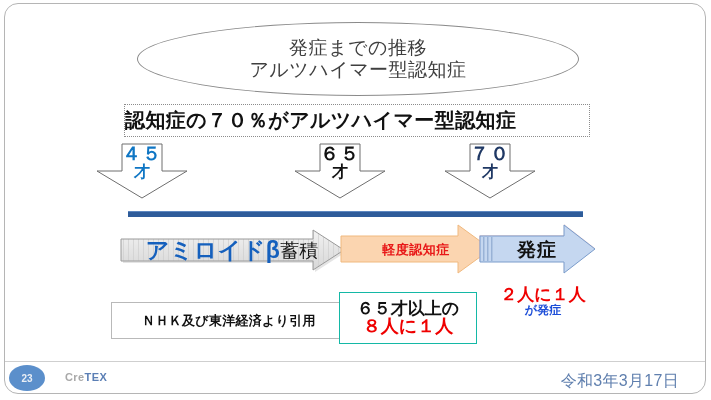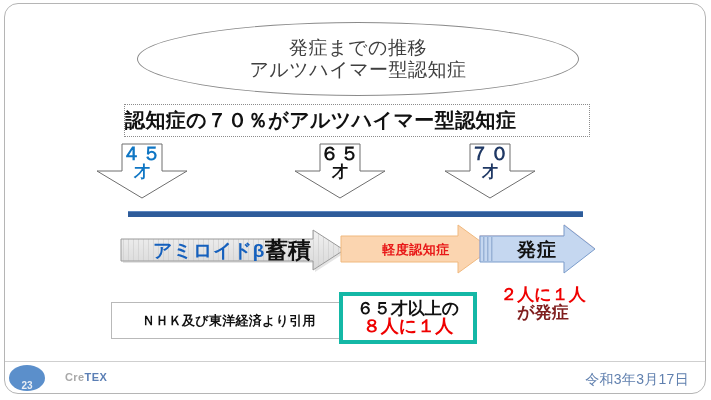--- a/index.html
+++ b/index.html
@@ -150,22 +150,22 @@
     justify-content: center;
     pointer-events: none;
     white-space: nowrap;
   }
   .stage-text span { line-height: 1; }
 
   #stage-amyloid { left: 118px; top: 228px; width: 228px; height: 44px; }
   #stage-mci     { left: 340px; top: 224px; width: 152px; height: 50px; }
   #stage-onset   { left: 478px; top: 224px; width: 118px; height: 50px; }
 
-  .amyloid-blue { font-size: 19px; font-weight: bold; color: #1560bd; letter-spacing: 0.5px; }
-  .amyloid-blk  { font-size: 23px; font-weight: bold; color: #111111; }
+  .amyloid-blue { font-size: 23px; font-weight: bold; color: #1560bd; letter-spacing: 0.5px; }
+  .amyloid-blk  { font-size: 19px; font-weight: normal; color: #111111; }
   .mci-text     { font-size: 13px; font-weight: bold; color: #e81818; letter-spacing: 0.5px; }
   .onset-text   { font-size: 19px; font-weight: bold; color: #111111; letter-spacing: 1px; }
 
   
   .note-source {
     position: absolute;
     left: 111px;
     top: 302px;
     width: 236px;
     height: 37px;
@@ -184,21 +184,21 @@
     letter-spacing: 0.3px;
     white-space: nowrap;
   }
 
   .stat-box {
     position: absolute;
     left: 339px;
     top: 292px;
     width: 138px;
     height: 52px;
-    border: 4px solid #14b8a6;
+    border: 1px solid #14b8a6;
     box-sizing: border-box;
     background: #ffffff;
     display: flex;
     flex-direction: column;
     align-items: center;
     justify-content: center;
     line-height: 1.05;
   }
   .stat-l1 { font-size: 17px; font-weight: bold; color: #111111; white-space: nowrap; }
   .stat-l2 { font-size: 18px; font-weight: bold; color: #ef0000; white-space: nowrap; }
@@ -206,63 +206,63 @@
   .stat-free {
     position: absolute;
     left: 482px;
     top: 286px;
     width: 122px;
     text-align: center;
     line-height: 1.08;
   }
   .free-l1 { display:block; font-size: 15px; font-weight: bold; color: #111111; white-space: nowrap; }
   .free-l2 { display:block; font-size: 17px; font-weight: bold; color: #ef0000; white-space: nowrap; }
-  .free-l3 { display:block; font-size: 17px; font-weight: bold; color: #7f1d1d; white-space: nowrap; }
+  .free-l3 { display:block; font-size: 12px; font-weight: bold; color: #1d4ed8; white-space: nowrap; }
 
   
   .footer-rule {
     position: absolute;
     left: 5px;
     top: 361px;
     width: 700px;
     height: 1px;
     background: #cfcfcf;
   }
   .page-badge {
     position: absolute;
     left: 9px;
     top: 365px;
     width: 36px;
     height: 26px;
     border-radius: 50%;
     background: #5b8fcb;
     display: flex;
-    align-items: flex-end;
+    align-items: center;
     justify-content: center;
   }
   .page-badge-num {
     font-size: 10px;
     color: #e9eef5;
     font-weight: 600;
   }
   .brand {
     position: absolute;
     left: 65px;
     top: 371px;
     font-size: 11px;
     letter-spacing: 0.4px;
     font-weight: 600;
   }
   .brand-cre { color: #a9a9a9; }
   .brand-tex { color: #5b7fb5; }
   .footer-date {
     position: absolute;
-    right: 22px;
+    right: 32px;
     top: 371px;
-    font-size: 14px;
+    font-size: 16px;
     color: #5f7fae;
     letter-spacing: 0.3px;
   }
 </style>
 </head>
 <body>
 
 <div id="slide">
   <div class="frame"></div>
 

